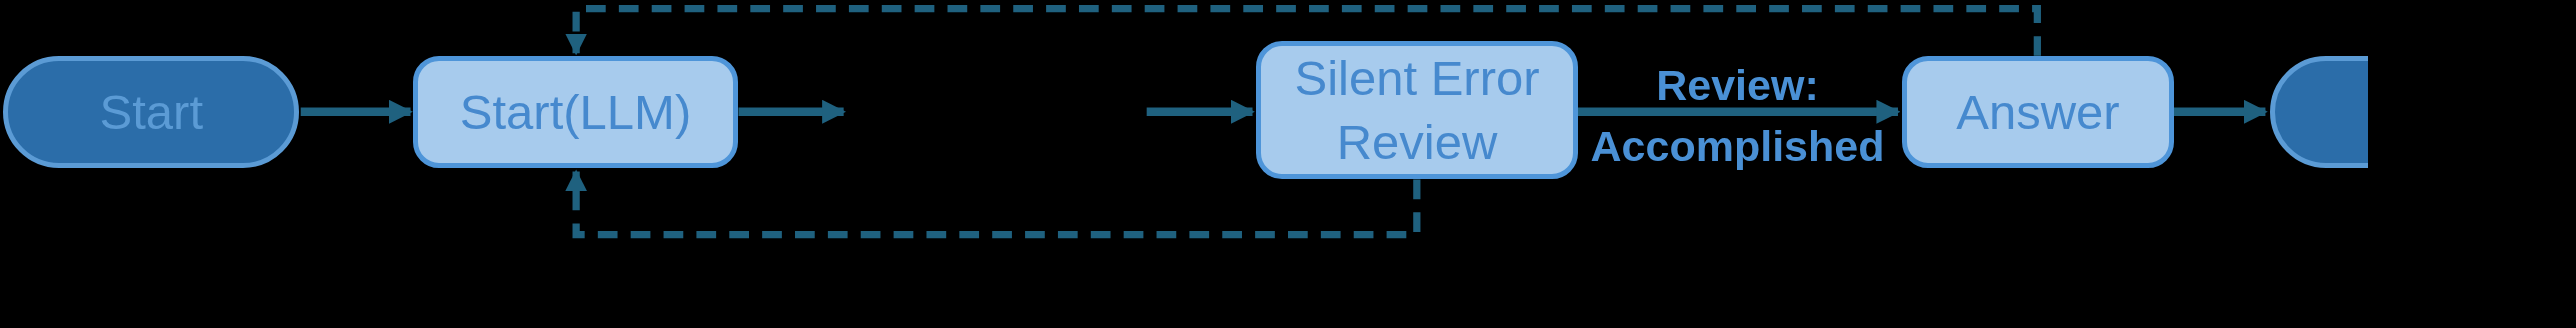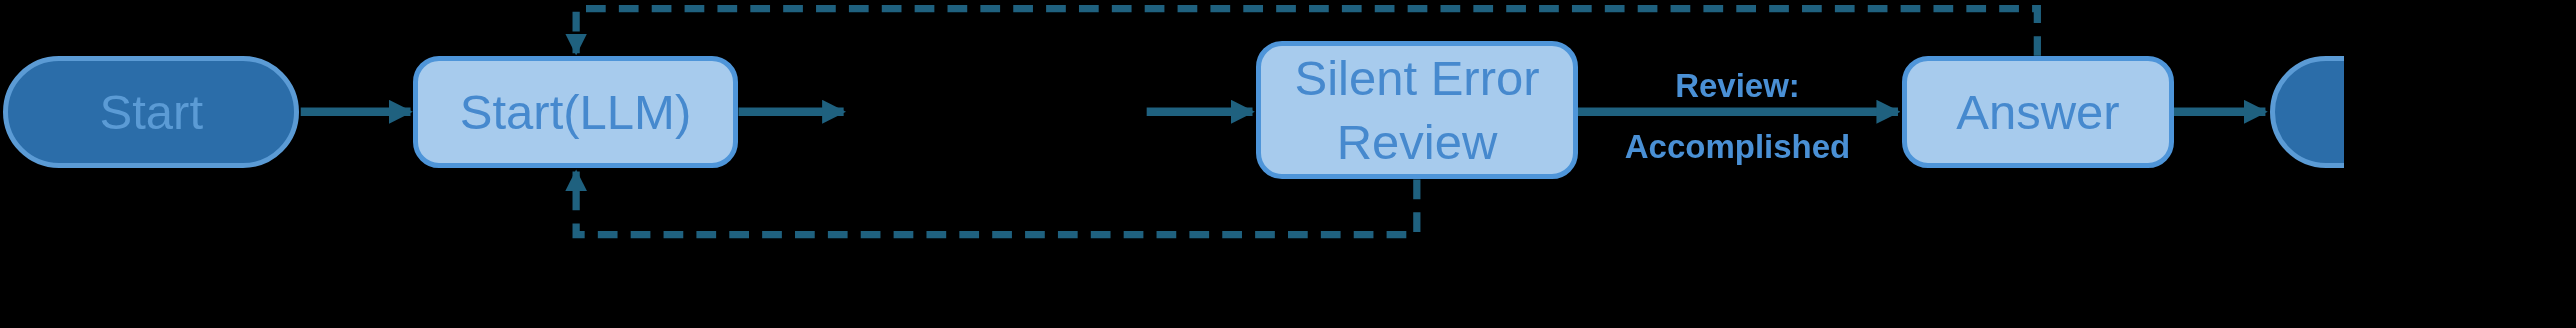--- a/index.html
+++ b/index.html
@@ -7,20 +7,21 @@
     padding: 0;
     background: #000;
   }
   .canvas {
     position: relative;
     width: 2344px;
     height: 328px;
     background: var(--bg, #000000);
     font-family: "Liberation Sans", sans-serif;
     overflow: hidden;
+    padding-left: 24px;
   }
   svg.connectors {
     position: absolute;
     left: 0; top: 0;
     width: 2576px; height: 328px;
   }
   .conn {
     stroke: var(--arrow, #1F617F);
     stroke-width: 13;
     fill: none;
@@ -50,21 +51,21 @@
   }
   .node.terminal {
     background: var(--terminal-fill, #2B6DA9);
     border-color: var(--terminal-border, #5B9BD5);
     color: var(--terminal-text, #5B9BD5);
     border-radius: 56px;
   }
   .edge-label {
     position: absolute;
     font-weight: bold;
-    font-size: 33px;
+    font-size: 43px;
     line-height: 36px;
     color: var(--label-text, #4A90D5);
     text-align: center;
     white-space: nowrap;
   }
   .edge-label.two-line { line-height: 61px; }
 </style>
 </head>
 <body>
 

